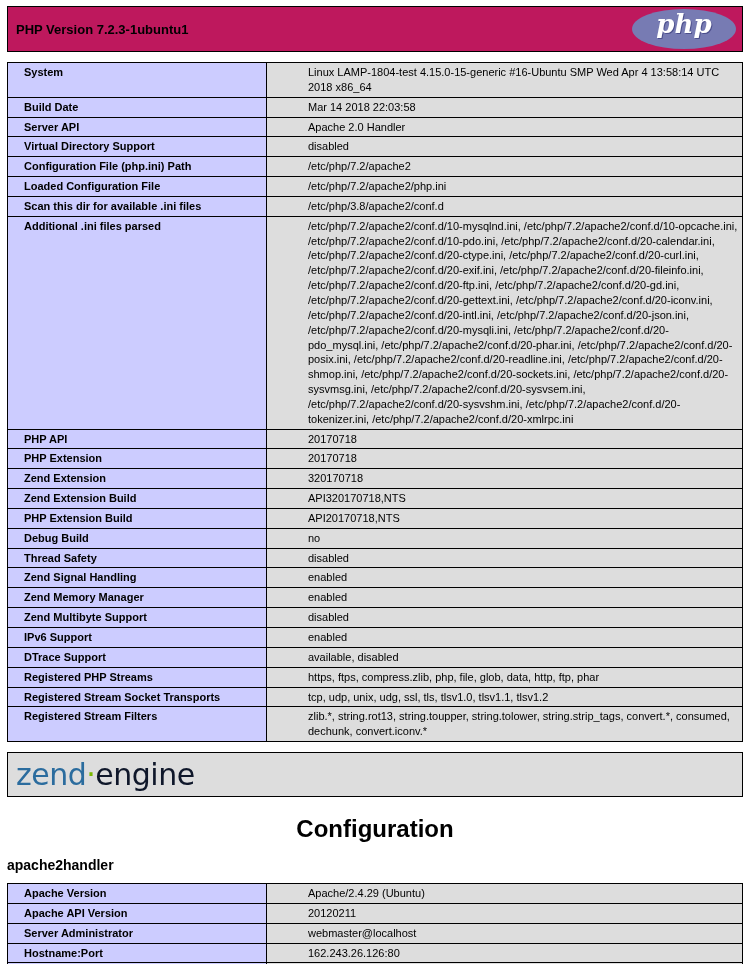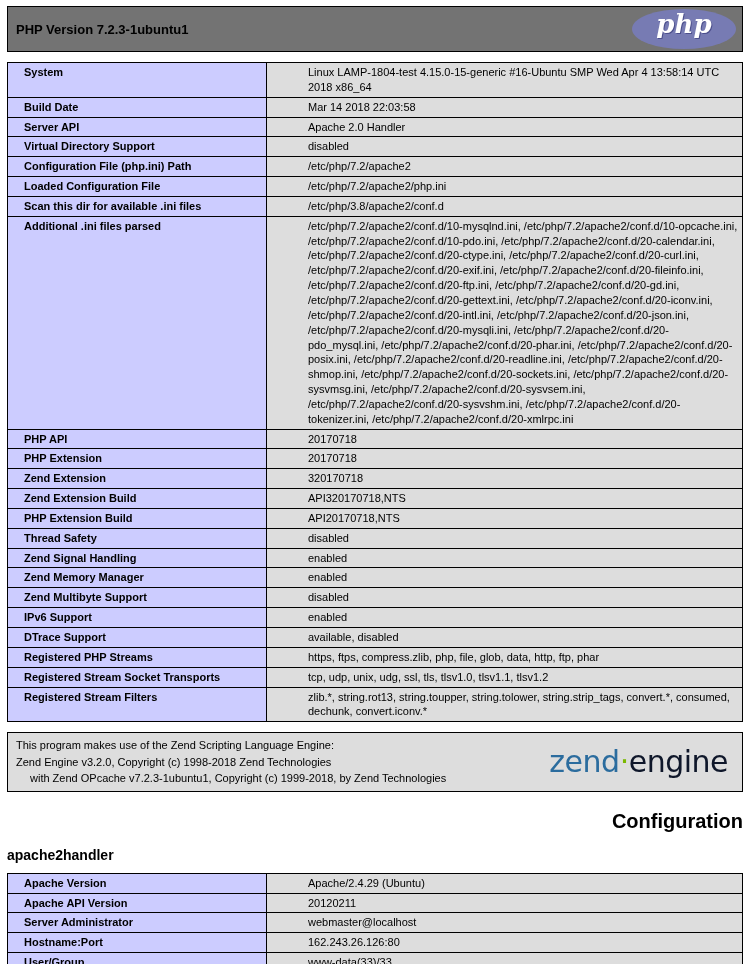--- a/index.html
+++ b/index.html
@@ -16,21 +16,21 @@
   .page {
     width: 736px;
     margin: 0 auto;
     padding: 6px 0 0 0;
   }
   
   .header {
     display: flex;
     align-items: center;
     justify-content: space-between;
-    background: #737373;
+    background: #be185d;
     border: 1px solid #000000;
     height: 46px;
     box-sizing: border-box;
     padding: 0 6px 0 8px;
     margin-bottom: 10px;
   }
   .header h1 {
     margin: 0;
     font-size: 13px;
     font-weight: bold;
@@ -111,22 +111,22 @@
   }
   .zend-logo .light {
     color: #0f172a;
   }
   .zend-logo .dot {
     color: #7ab800;
     font-size: 30px;
   }
   
   h1.section {
-    text-align: right;
-    font-size: 20px;
+    text-align: center;
+    font-size: 24px;
     font-weight: bold;
     margin: 18px 0 14px 0;
   }
   h2.subsection {
     font-size: 14px;
     font-weight: bold;
     margin: 14px 0 10px 0;
   }
 </style>
 </head>
@@ -189,20 +189,24 @@
         </tr>
         <tr>
           <td class="e">Zend Extension Build</td>
           <td class="v">API320170718,NTS</td>
         </tr>
         <tr>
           <td class="e">PHP Extension Build</td>
           <td class="v">API20170718,NTS</td>
         </tr>
         <tr>
+          <td class="e">Debug Build</td>
+          <td class="v">no</td>
+        </tr>
+        <tr>
           <td class="e">Thread Safety</td>
           <td class="v">disabled</td>
         </tr>
         <tr>
           <td class="e">Zend Signal Handling</td>
           <td class="v">enabled</td>
         </tr>
         <tr>
           <td class="e">Zend Memory Manager</td>
           <td class="v">enabled</td>
@@ -228,25 +232,20 @@
           <td class="v">tcp, udp, unix, udg, ssl, tls, tlsv1.0, tlsv1.1, tlsv1.2</td>
         </tr>
         <tr>
           <td class="e">Registered Stream Filters</td>
           <td class="v">zlib.*, string.rot13, string.toupper, string.tolower, string.strip_tags, convert.*, consumed, dechunk, convert.iconv.*</td>
         </tr>
       </tbody>
   </table>
 
   <div class="credits">
-    <div class="text">
-      <div>This program makes use of the Zend Scripting Language Engine:</div>
-      <div>Zend Engine v3.2.0, Copyright (c) 1998-2018 Zend Technologies</div>
-      <span class="indent">with Zend OPcache v7.2.3-1ubuntu1, Copyright (c) 1999-2018, by Zend Technologies</span>
-    </div>
     <div class="zend-logo"><span>zend</span><span class="dot">·</span><span class="light">engine</span></div>
   </div>
 
   <h1 class="section">Configuration</h1>
   <h2 class="subsection">apache2handler</h2>
 
   <table>
     <tbody id="config-rows">
         <tr>
           <td class="e">Apache Version</td>

